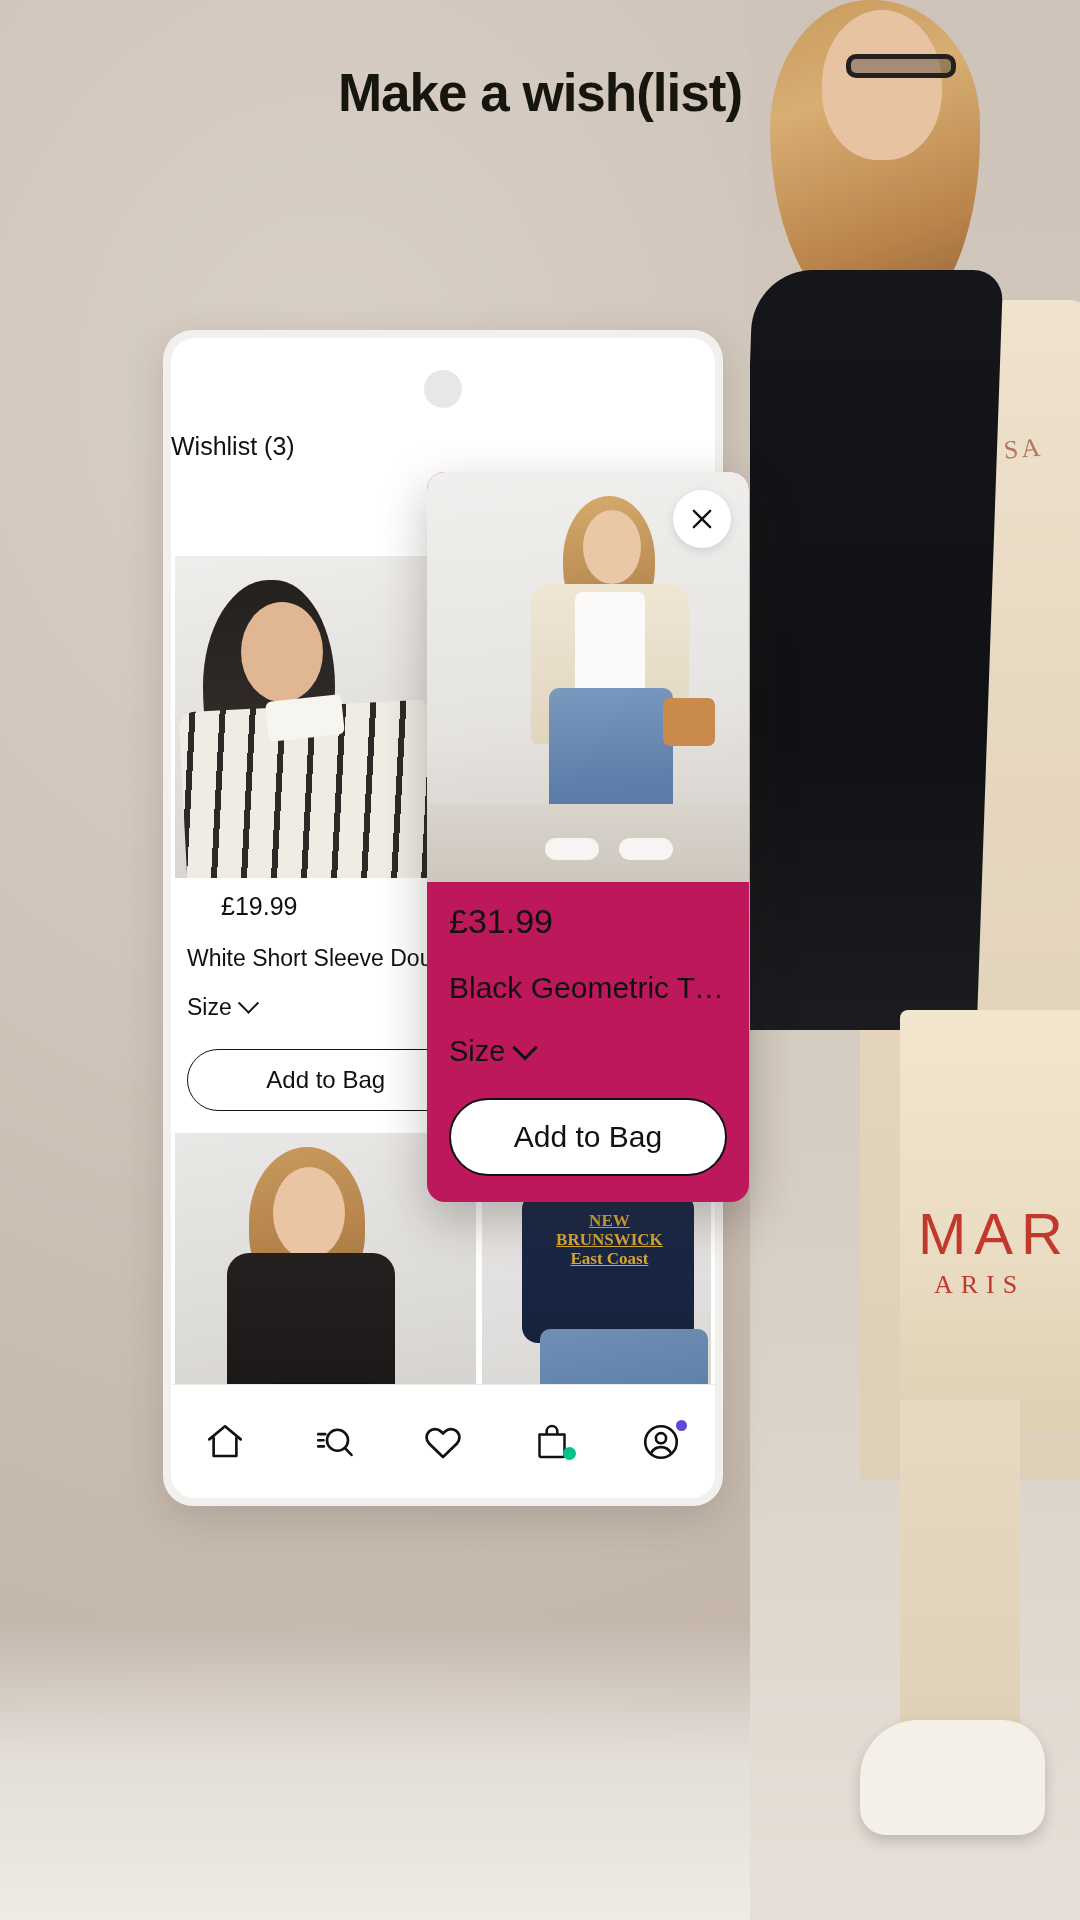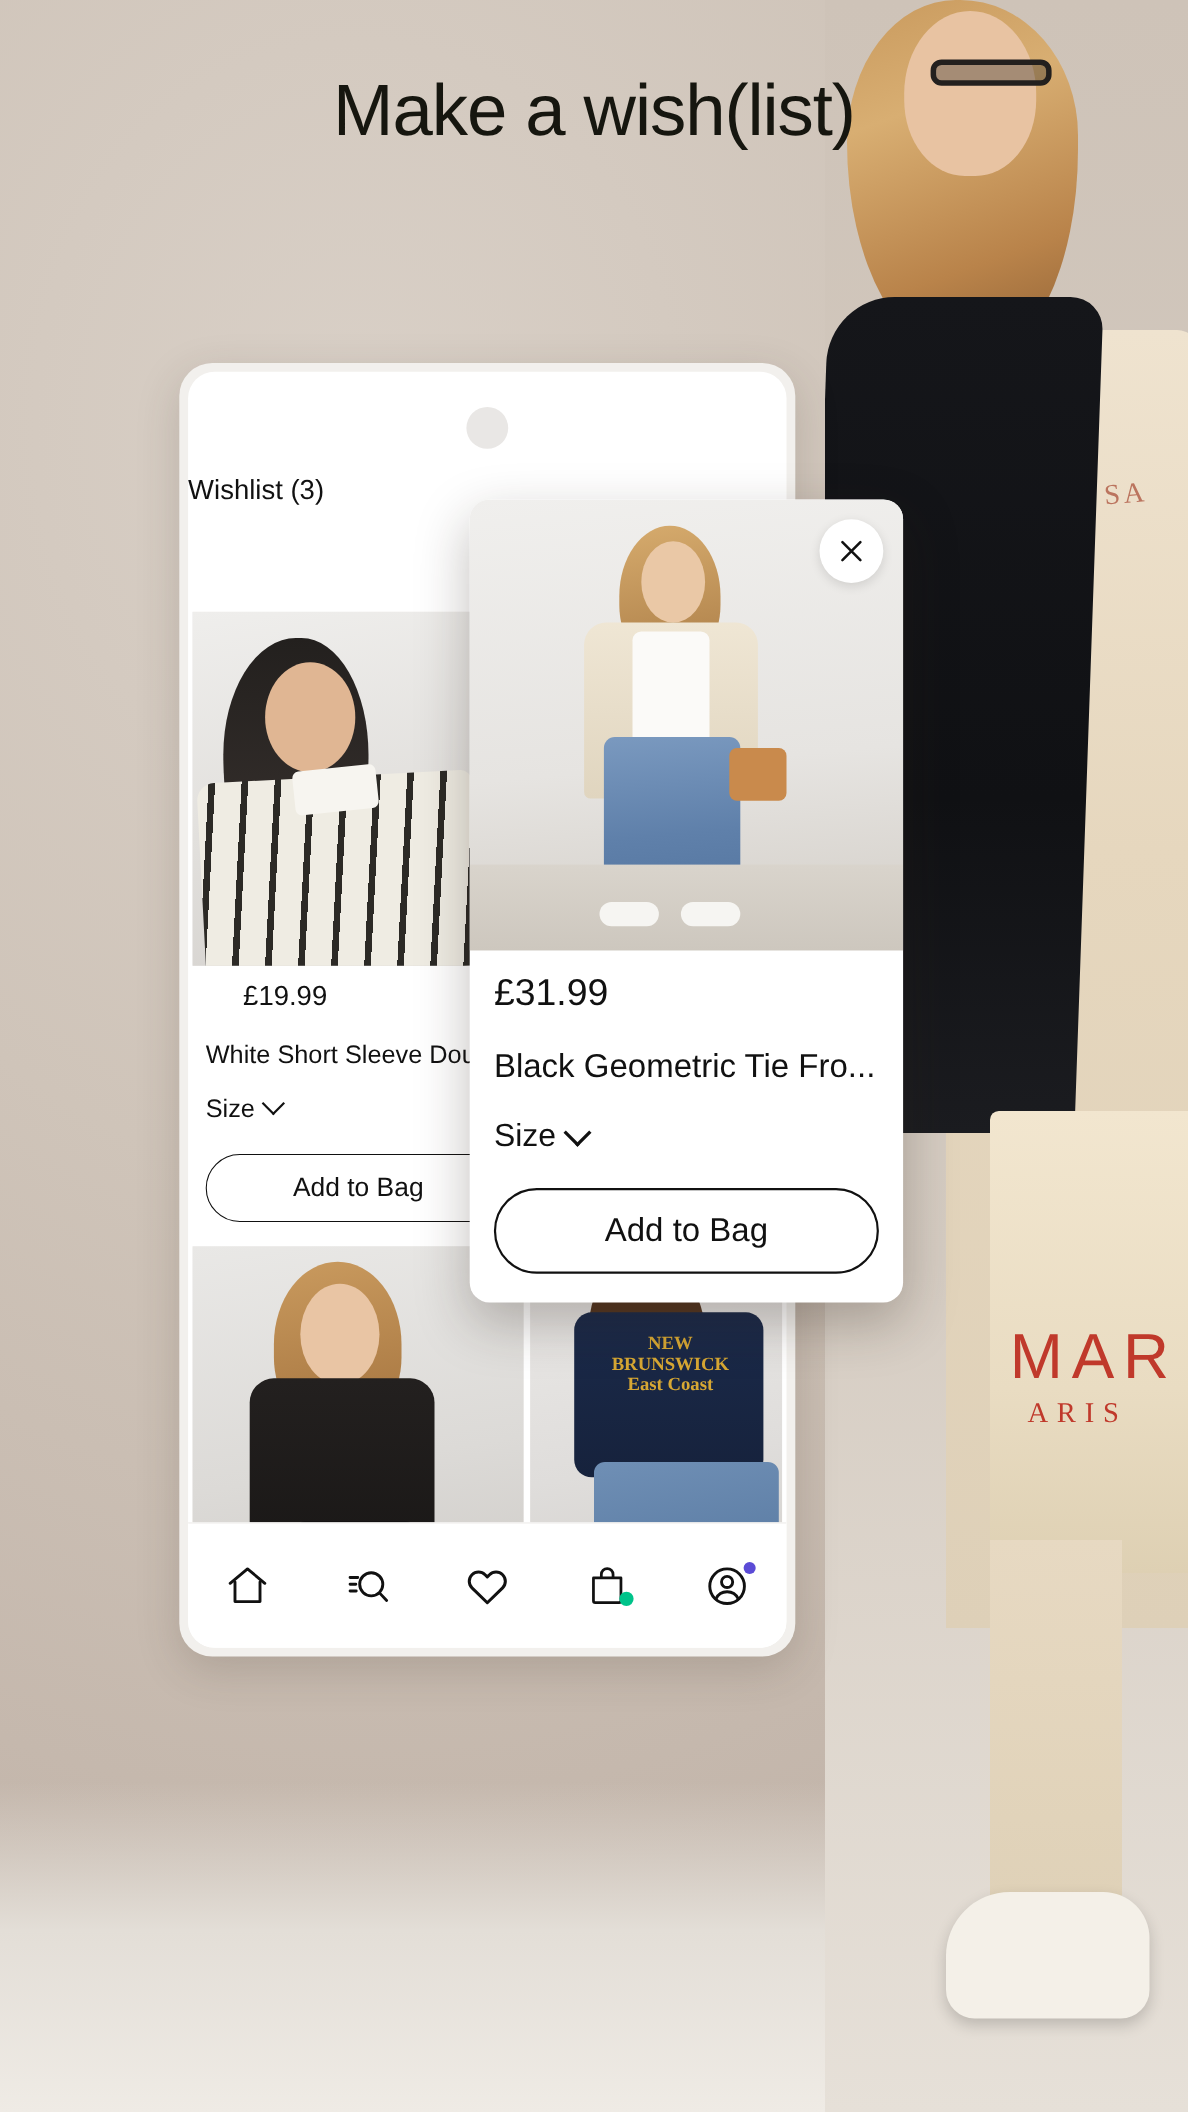--- a/index.html
+++ b/index.html
@@ -76,21 +76,21 @@
     background: linear-gradient(180deg,#e7d9c2,#ded0b6); }
   #model .shoe { position: absolute; left: 110px; top: 1720px; width: 185px; height: 115px;
     background: #f4f0e8; border-radius: 58px 42px 26px 26px; box-shadow: 0 6px 14px rgba(0,0,0,.18); }
 
   
   #headline {
     position: absolute; left: 0; right: 0; top: 62px; text-align: center;
     z-index: 5;
   }
   #headline .h1 {
-    font-size: 66px; font-weight: 400; color: #16160f; letter-spacing: -1px;
+    font-size: 53px; font-weight: 700; color: #16160f; letter-spacing: -1px;
   }
   #headline .h2 {
     margin-top: 22px; font-size: 40px; font-weight: 600; color: #16160f;
     display: flex; align-items: center; justify-content: center; gap: 10px;
   }
   #headline .heart { font-size: 35px; line-height: 1; position: relative; top: 1px; }
 
   
   #phone {
     position: absolute; left: 163px; top: 330px;
@@ -165,38 +165,38 @@
   .t3 .blazer { position:absolute; left:52px; top:120px; width:168px; height:210px;
     background: linear-gradient(180deg,#23201f,#171514); border-radius: 22px 22px 0 0; }
   .t3 .bag { position:absolute; left:96px; top:250px; width:104px; height:66px; background:#121110; border-radius:6px; }
 
   .t4 .ph-bg { background: linear-gradient(170deg,#eceae8 0%,#dfdddb 60%,#d2cfcb 100%); }
   .t4 .hairB { position:absolute; left:52px; top:0px; width:110px; height:190px;
     background: linear-gradient(180deg,#4a2f1d,#6b4527); border-radius:46% 54% 40% 40%; }
   .t4 .sweat { position:absolute; left:40px; top:60px; width:172px; height:150px;
     background: linear-gradient(180deg,#1b2a4a,#16223c); border-radius: 16px; }
   .t4 .nb { position:absolute; left:52px; top:78px; width:150px; color:#d8a833;
-    font-family:"Liberation Serif", serif; font-weight:700; font-size:17px; text-align:center; line-height:19px; }
+    font-family:"Liberation Serif", serif; font-weight:700; font-size:17px; text-align:center; line-height:19px;text-decoration:underline; }
   .t4 .jeans { position:absolute; left:58px; top:196px; width:168px; height:116px;
     background: linear-gradient(170deg,#6f8fb5,#56779f); border-radius: 10px; }
 
   
   #nav {
     position: absolute; left: 0; right: 0; bottom: 0; height: 114px;
     background: #fff; border-top: 1px solid #edebe9;
     display: flex; align-items: center; justify-content: space-around;
   }
   .navitem { position: relative; width: 72px; height: 64px; display:flex; align-items:center; justify-content:center; }
   .dot-green { position:absolute; right: 12px; bottom: 14px; width: 13px; height: 13px; border-radius:50%; background:#00c38a; }
   .dot-blue  { position:absolute; right: 10px; top: 10px;   width: 11px; height: 11px; border-radius:50%; background:#5b4bd6; }
 
   
   #overlay {
-    position: absolute; left: 427px; top: 454px; width: 394px;
-    background: #ffffff; border-radius: 18px;
+    position: absolute; left: 427px; top: 472px; width: 322px;
+    background: #be185d; border-radius: 18px;
     box-shadow: 0 18px 48px rgba(40,30,20,.28);
     overflow: hidden; z-index: 9;
   }
   #ov-photo { position: relative; width: 100%; height: 410px; overflow: hidden;
     background: linear-gradient(175deg,#f0efed 0%,#e6e4e1 58%,#d2cdc6 100%); }
   #ov-photo .hairB { position:absolute; left:136px; top:24px; width:92px; height:128px;
     background: linear-gradient(170deg,#d6ab6d,#ab7d47); border-radius:50% 50% 44% 44%; }
   #ov-photo .faceB { position:absolute; left:156px; top:38px; width:58px; height:74px; background:#eac8a6; border-radius:50%; }
   #ov-photo .trench { position:absolute; left:104px; top:112px; width:158px; height:160px;
     background: linear-gradient(180deg,#efe6d4,#e0d5bf); border-radius: 20px 20px 6px 6px; }

